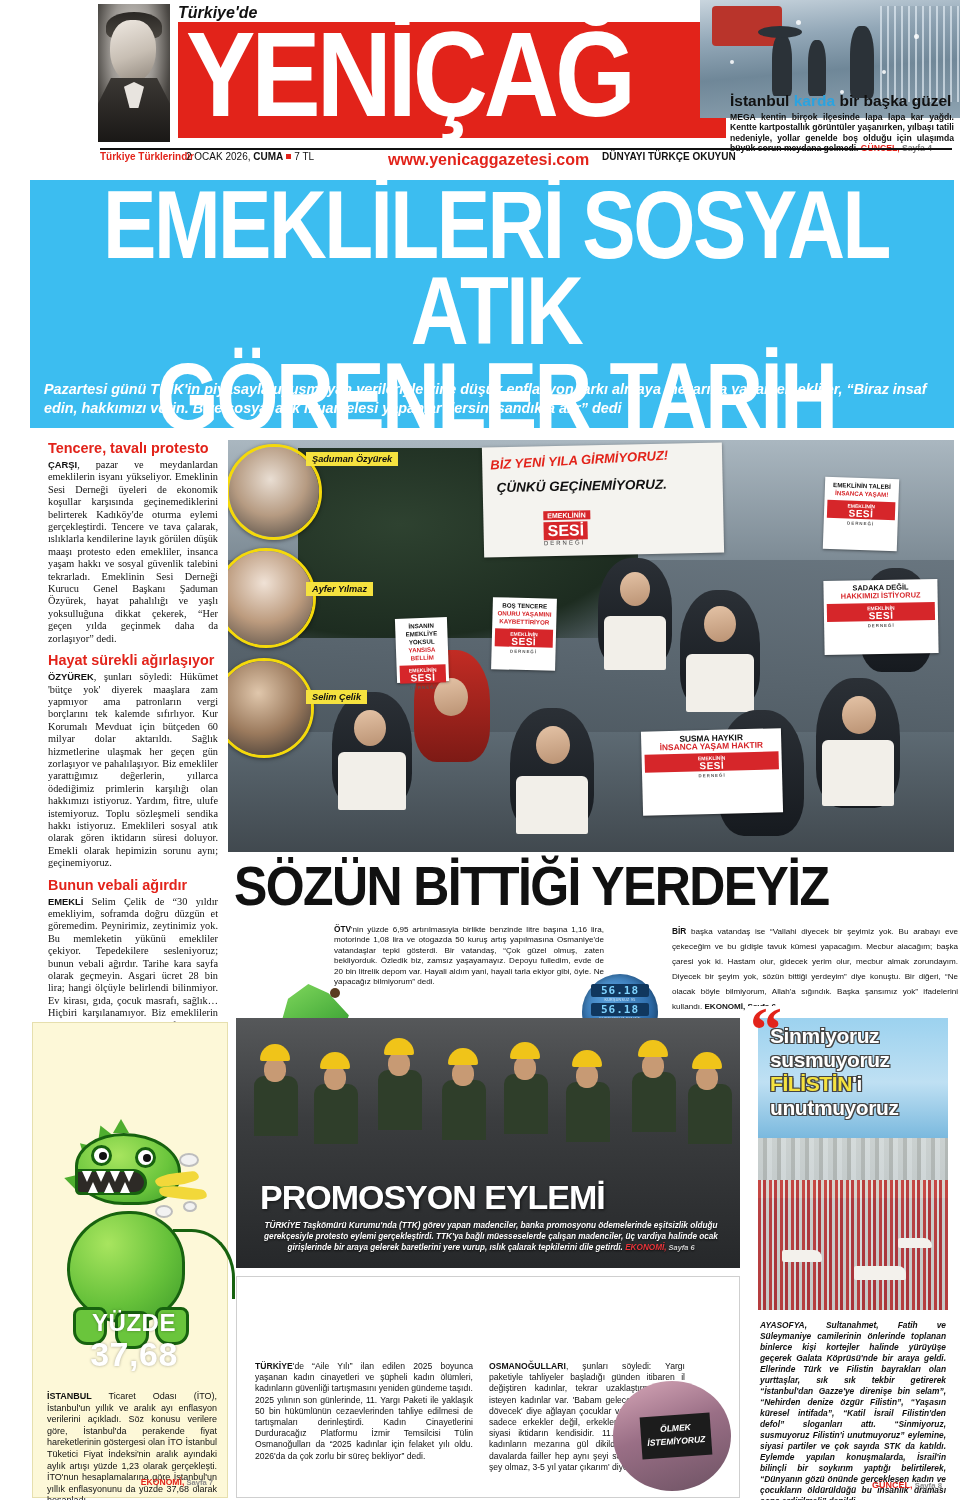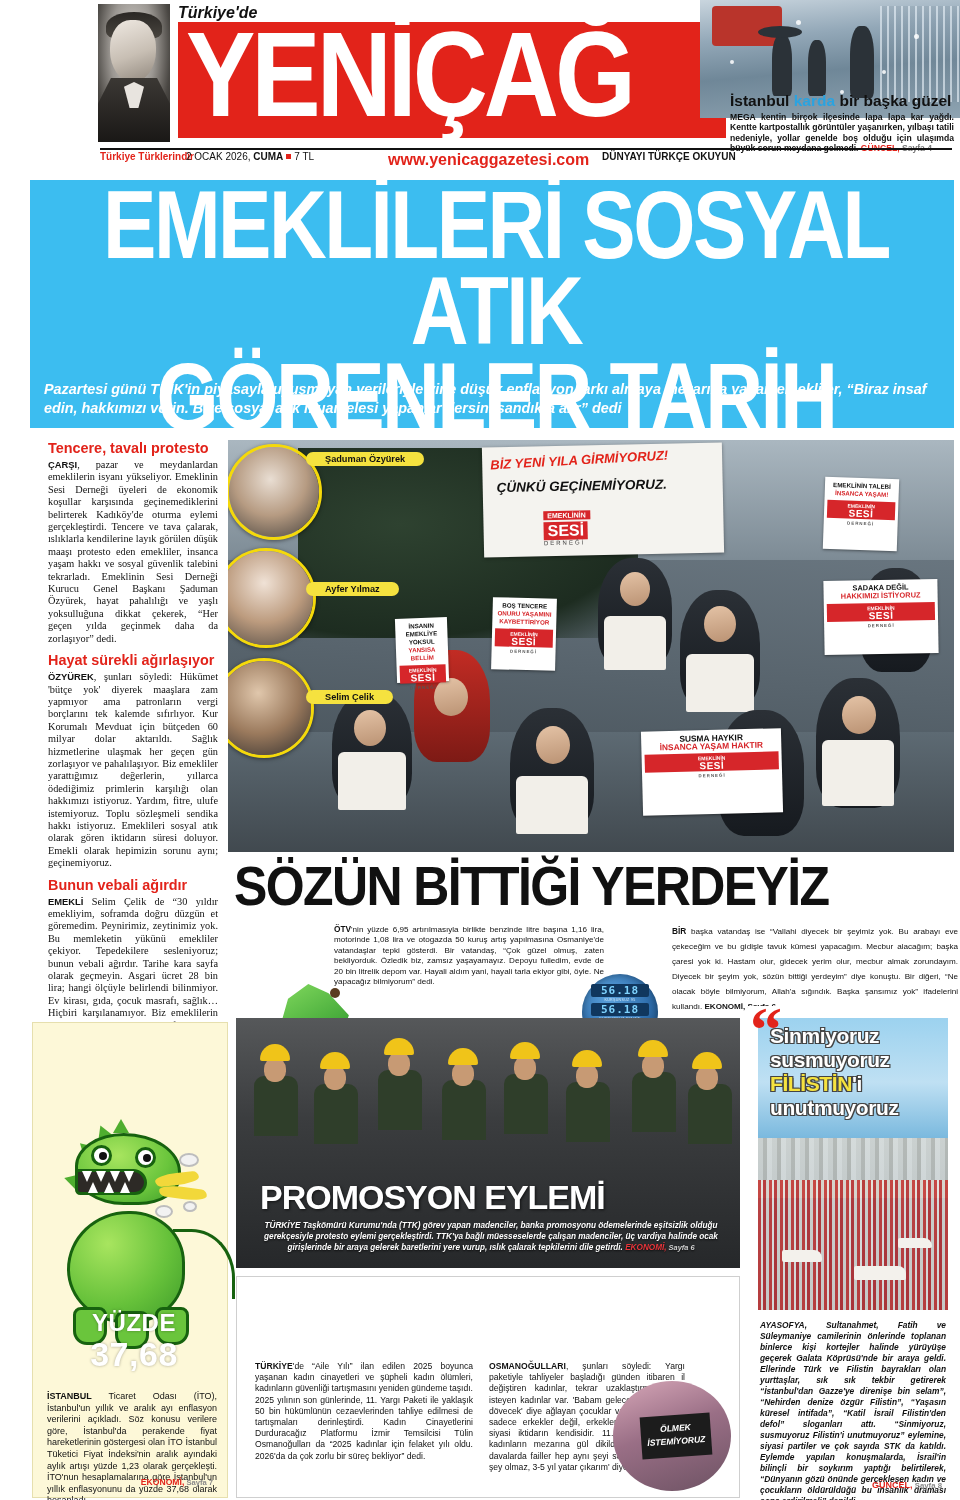--- a/index.html
+++ b/index.html
@@ -167,21 +167,21 @@
   .prot-vest { position:absolute; background:#f2efe9; border-radius: 6px 6px 2px 2px; }
   .prot-face { position:absolute; border-radius:50%; background: linear-gradient(170deg,#e4c3a6,#ba9273); }
 
   .circ {
     position: absolute; border-radius: 50%; border: 3px solid #f5d90a; overflow: hidden;
     box-shadow: 0 1px 4px rgba(0,0,0,.5);
   }
   .circ .cfill { width:100%; height:100%; }
   .tag {
     position: absolute; background: #f5e23f; color: #111; font-weight: bold;
-    font-size: 9.2px; padding: 2px 19px; white-space: nowrap; border-radius: 7px;
+    font-size: 9.2px; padding: 2px 6px; font-style: italic; white-space: nowrap;
   }
 
   
   .leftcol { position: absolute; left: 48px; top: 440px; width: 170px; }
   .sub-red {
     color: #e2231a; font-weight: bold; font-size: 14.4px; line-height: 16px;
     font-family: "Liberation Sans", sans-serif; margin-bottom: 3px;
   }
   .body-serif {
     font-family: "Liberation Serif", serif; font-size: 10.3px; line-height: 12.4px;

